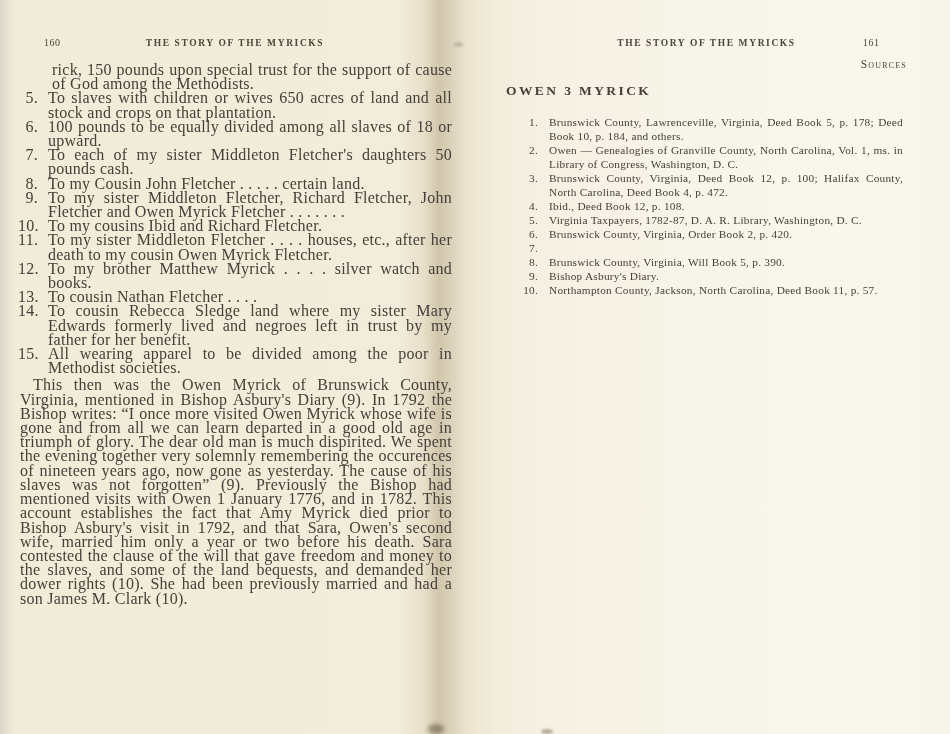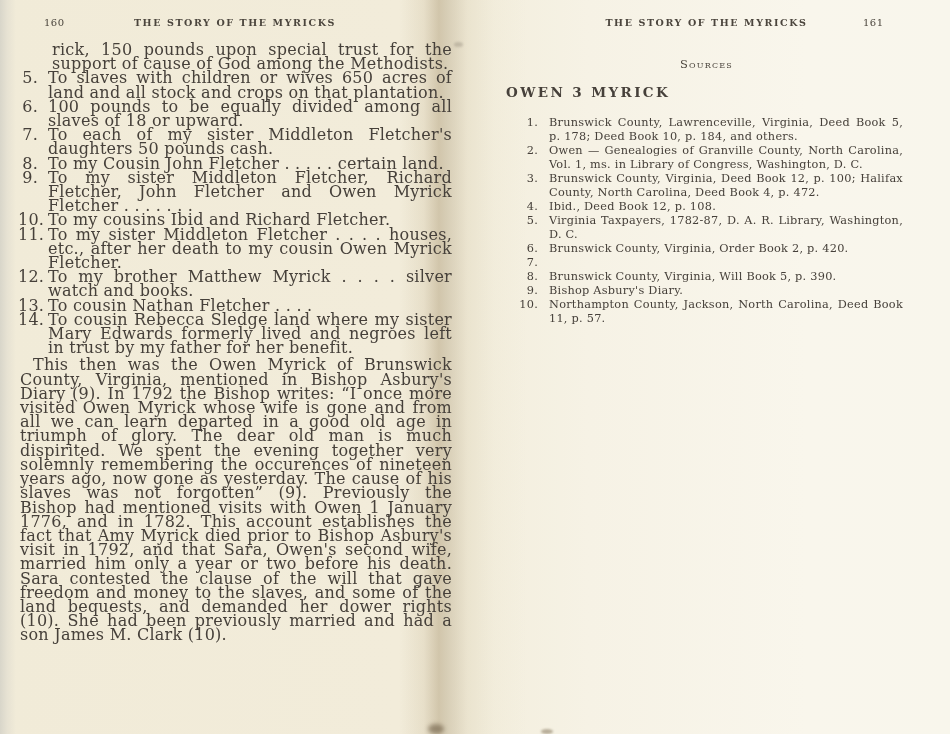--- a/index.html
+++ b/index.html
@@ -30,21 +30,21 @@
         rgba(0,0,0,0) 55.5%),
       
       linear-gradient(90deg, #f1ebd8 0%, #f2ecda 42%, #f3eedd 50%, #f6f2e5 62%, #f9f6ec 85%, #f8f6ec 100%);
     background-repeat: no-repeat;
   }
   .speck { position: absolute; border-radius: 50%; }
   .speck-gutter-top   { left: 454px; top: 42px;  width: 9px;  height: 5px; background: rgba(120,110,95,.30); filter: blur(1px); }
   .speck-gutter-bottom{ left: 428px; top: 724px; width: 16px; height: 10px; background: rgba(96,80,56,.55); filter: blur(2px); }
   .speck-bottom-mid   { left: 541px; top: 729px; width: 12px; height: 5px;  background: rgba(110,94,66,.45); filter: blur(1px); }
 
-  .page { position: absolute; top: 16px; }
+  .page { position: absolute; top: 36px; font-family: Liberation Serif, serif; }
   .page-left  { left: 18px;  width: 434px; }
   .page-right { left: 506px; width: 401px; }
 
   .running-header {
     display: flex;
     align-items: baseline;
     font-size: 9.5px;
     font-weight: bold;
     letter-spacing: 1.6px;
     color: #4b453d;
@@ -71,22 +71,22 @@
   .will-list .num { width: 20px; flex: none; text-align: right; margin-right: 10px; }
   .will-list .txt { flex: 1; text-align: justify; }
 
   p.closing {
     margin: 3px 0 0 2px;
     text-indent: 13px;
     text-align: justify;
   }
 
   .sources-heading {
-    margin-top: 27px;
-    text-align: center;
+    margin-top: 8px;
+    text-align: right;
     font-variant: small-caps;
     font-size: 11.5px;
     letter-spacing: 1.2px;
     color: #4b453d;
   }
   .subject-heading {
     margin-top: 13px;
     text-align: left;
     font-size: 13.5px;
     font-weight: bold;
@@ -152,20 +152,24 @@
             <span class="txt">To my brother Matthew Myrick . . . . silver watch and books.</span>
           </div>
         <div class="li">
             <span class="num">13.</span>
             <span class="txt">To cousin Nathan Fletcher . . . .</span>
           </div>
         <div class="li">
             <span class="num">14.</span>
             <span class="txt">To cousin Rebecca Sledge land where my sister Mary Edwards formerly lived and negroes left in trust by my father for her benefit.</span>
           </div>
+        <div class="li">
+            <span class="num">15.</span>
+            <span class="txt">All wearing apparel to be divided among the poor in Methodist societies.</span>
+          </div>
       </div>
 
       <p class="closing">This then was the Owen Myrick of Brunswick County, Virginia, mentioned in Bishop Asbury's Diary (9). In 1792 the Bishop writes: “I once more visited Owen Myrick whose wife is gone and from all we can learn departed in a good old age in triumph of glory. The dear old man is much dispirited. We spent the evening together very solemnly remembering the occurences of nineteen years ago, now gone as yesterday. The cause of his slaves was not forgotten” (9). Previously the Bishop had mentioned visits with Owen 1 January 1776, and in 1782. This account establishes the fact that Amy Myrick died prior to Bishop Asbury's visit in 1792, and that Sara, Owen's second wife, married him only a year or two before his death. Sara contested the clause of the will that gave freedom and money to the slaves, and some of the land bequests, and demanded her dower rights (10). She had been previously married and had a son James M. Clark (10).</p>
     </div>
   </div>
 
   <div class="page page-right">
     <div class="running-header">
       <span class="edge-col"></span>
       <span class="title-col">THE STORY OF THE MYRICKS</span>

